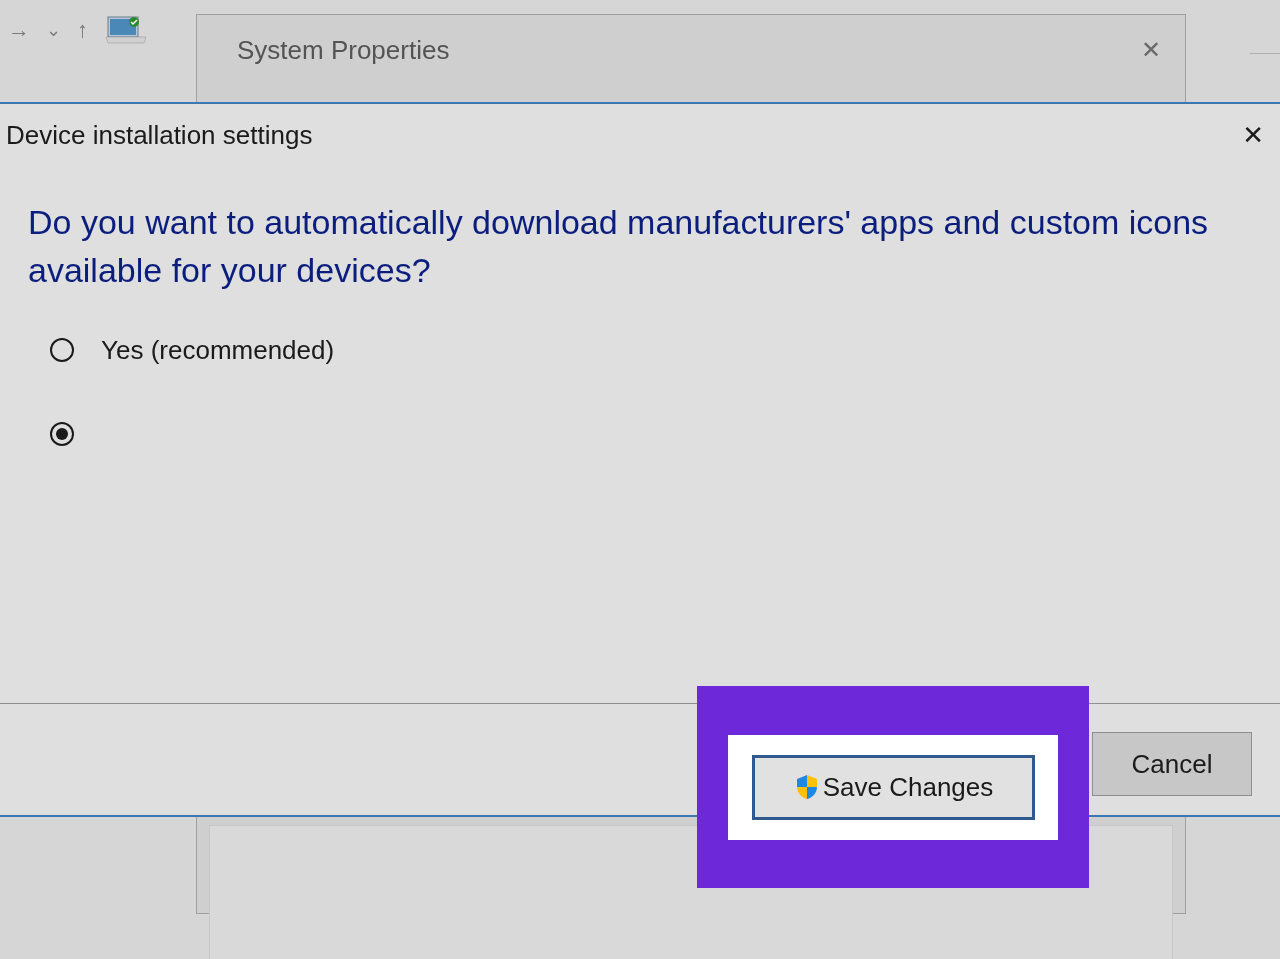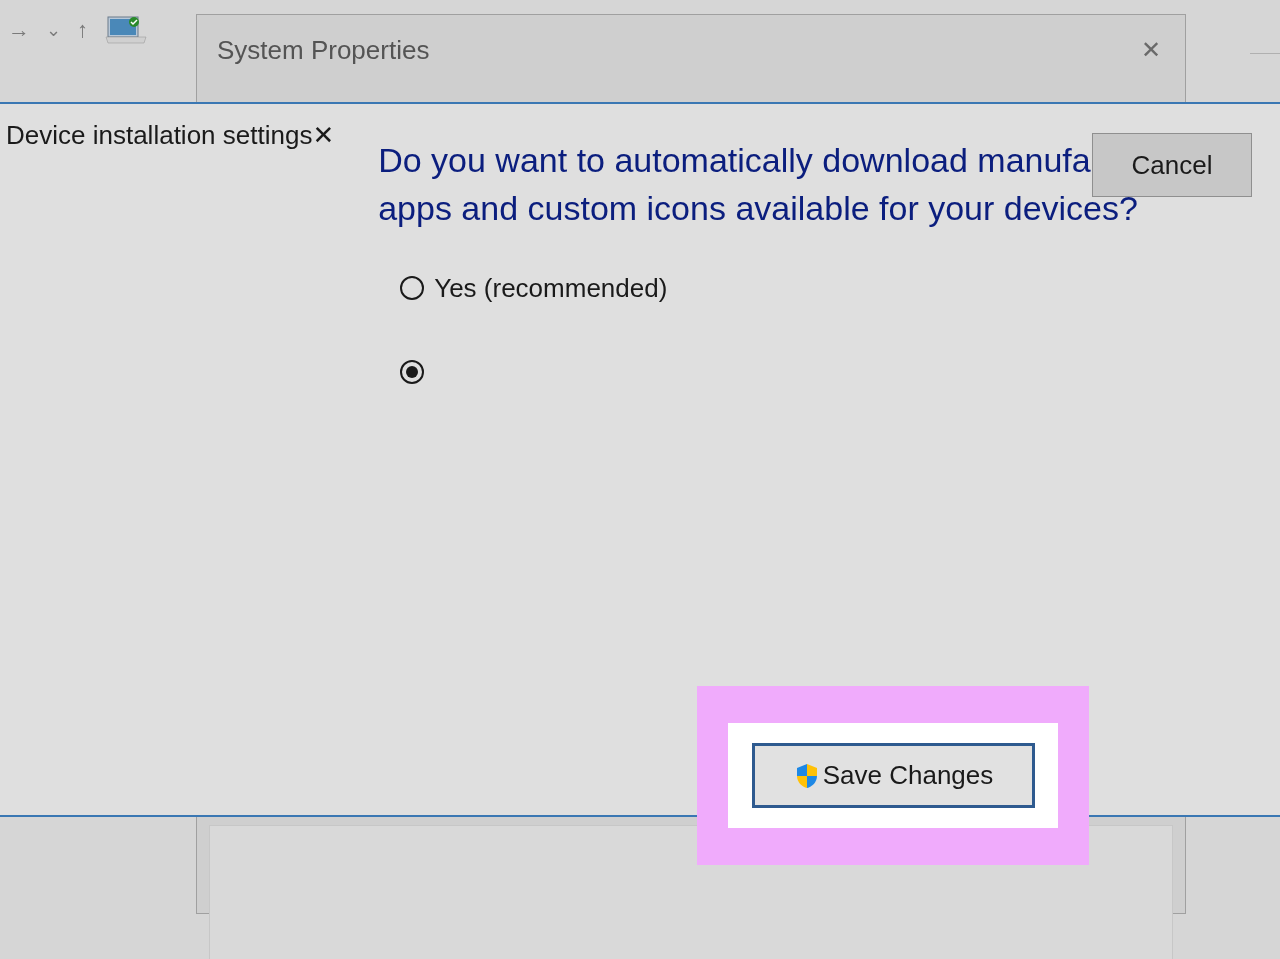--- a/index.html
+++ b/index.html
@@ -61,20 +61,21 @@
       display: flex;
       justify-content: space-between;
       align-items: center;
       padding: 14px 24px 14px 20px;
       height: 70px;
     }
     
     .system-properties-title {
       font-size: 26px;
       color: #545454;
+      margin-left: 20px;
     }
     
     .system-properties-close {
       font-size: 24px;
       color: #6a6a6a;
       cursor: pointer;
     }
     
     .system-properties-body {
       background: #d9d9d9;
@@ -99,21 +100,21 @@
     .dialog {
       position: absolute;
       top: 102px;
       left: 0;
       width: 1280px;
       height: 715px;
       background: #dfdfdf;
       border-top: 2px solid #3a77b3;
       border-bottom: 2px solid #3a77b3;
       display: flex;
-      flex-direction: row;
+      flex-direction: column;
     }
     
     .dialog-titlebar {
       display: flex;
       justify-content: space-between;
       align-items: center;
       padding: 10px 16px 10px 6px;
       height: 62px;
     }
     
@@ -142,21 +143,21 @@
       max-width: 1200px;
     }
     
     .radio-group {
       padding-left: 22px;
     }
     
     .radio-option {
       display: flex;
       align-items: center;
-      gap: 10px;
+      gap: 27px;
       margin-bottom: 56px;
       cursor: pointer;
     }
     
     .radio-circle {
       width: 24px;
       height: 24px;
       border: 2px solid #1a1a1a;
       border-radius: 50%;
       display: flex;
@@ -197,22 +198,22 @@
       cursor: pointer;
       font-family: inherit;
     }
     
     
     .highlight-box {
       position: absolute;
       top: 686px;
       left: 697px;
       width: 392px;
-      height: 179px;
-      background: #f0abfc;
+      height: 202px;
+      background: #6d28d9;
       z-index: 10;
       display: flex;
       align-items: center;
       justify-content: center;
     }
     
     .highlight-inner {
       background: #ffffff;
       width: 330px;
       height: 105px;

